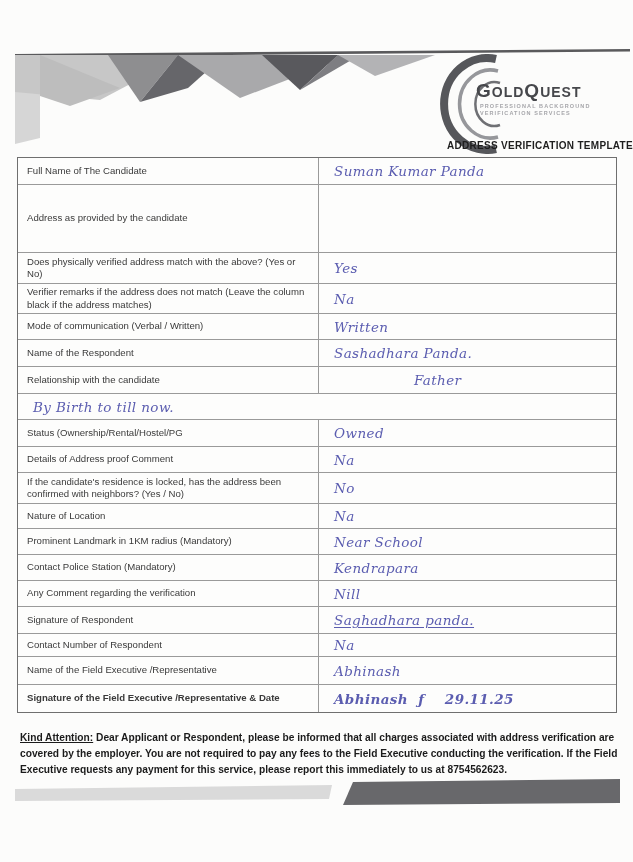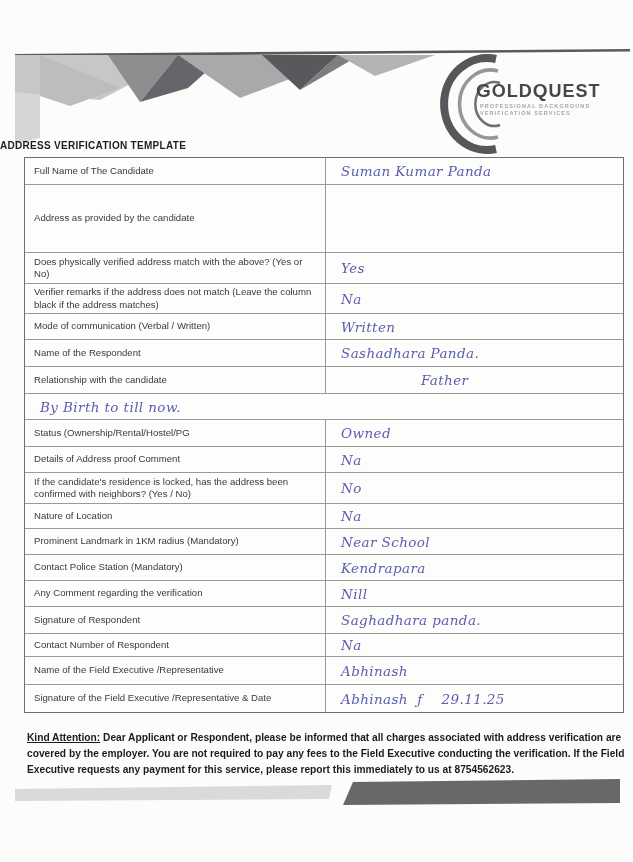--- a/index.html
+++ b/index.html
@@ -10,55 +10,55 @@
     font-family:"Liberation Sans", sans-serif;
   }
   
   .banner-svg { position:absolute; top:48px; left:0; }
   
   .logo { position:absolute; top:54px; left:438px; width:195px; height:100px; }
   .logo-arcs { position:absolute; top:0; left:0; }
   .logo-textblock { position:absolute; left:38px; top:26px; width:156px; }
   .brand { display:flex; align-items:baseline; color:#46474b; font-weight:bold; letter-spacing:1px; }
   .brand .big { font-size:19px; }
-  .brand .small { font-size:18px; }
+  .brand .small { font-size:14px; }
   .taglines { margin-top:1px; padding-left:4px; color:#a6a6aa; font-size:5.5px; letter-spacing:1.1px; line-height:7px; font-weight:bold; }
   
   .title {
-    position:absolute; top:140px; left:0; width:633px; text-align:left;
+    position:absolute; top:140px; left:0; width:633px; text-align:right;
     font-size:10px; font-weight:bold; letter-spacing:0.3px; color:#1e1e1e;
   }
   
   .vtable {
-    position:absolute; top:157px; left:24px; width:600px;
+    position:absolute; top:157px; left:17px; width:600px;
     border:1px solid #6f6f6f; background:#fdfdfc;
   }
   .row { display:flex; border-bottom:1px solid #9a9a9a; }
-  .row:last-child { border-bottom:none; }
+  .row:last-child { border-bottom:none;font-weight:bold; }
   .lbl {
     width:301px; border-right:1px solid #9a9a9a;
     display:flex; align-items:center;
     padding:2px 10px 2px 9px;
     font-size:9.6px; line-height:1.3; color:#3a3a3a;
   }
   .val {
     flex:1; display:flex; align-items:center;
     padding:1px 4px 1px 15px;
     font-family:"DejaVu Serif", serif; font-style:italic;
     font-size:13.5px; letter-spacing:0.4px; color:#5b5db0;
     white-space:pre-wrap;
   }
   .h23{height:23px}.h25{height:25px}.h26{height:26px}.h27{height:27px}
   .h28{height:28px}.h30{height:30px}.h31{height:31px}.h68{height:68px}
   .v-addr { align-items:flex-start; padding-top:3px; font-size:12.8px; line-height:20px; }
   .v-indent { padding-left:95px; }
-  .v-underline { text-underline-offset:2px; }
+  .v-underline { text-decoration:underline; text-underline-offset:2px; }
   
   .footer-note {
-    position:absolute; top:730px; left:27px; width:599px;
+    position:absolute; top:730px; left:20px; width:599px;
     font-size:10.2px; font-weight:bold; color:#1b1b1b; line-height:1.55;
   }
   .footer-note .att { text-decoration:underline; }
   
   .bars-svg { position:absolute; top:775px; left:0; }
 </style>
 </head>
 <body>
 
 <div class="page">

